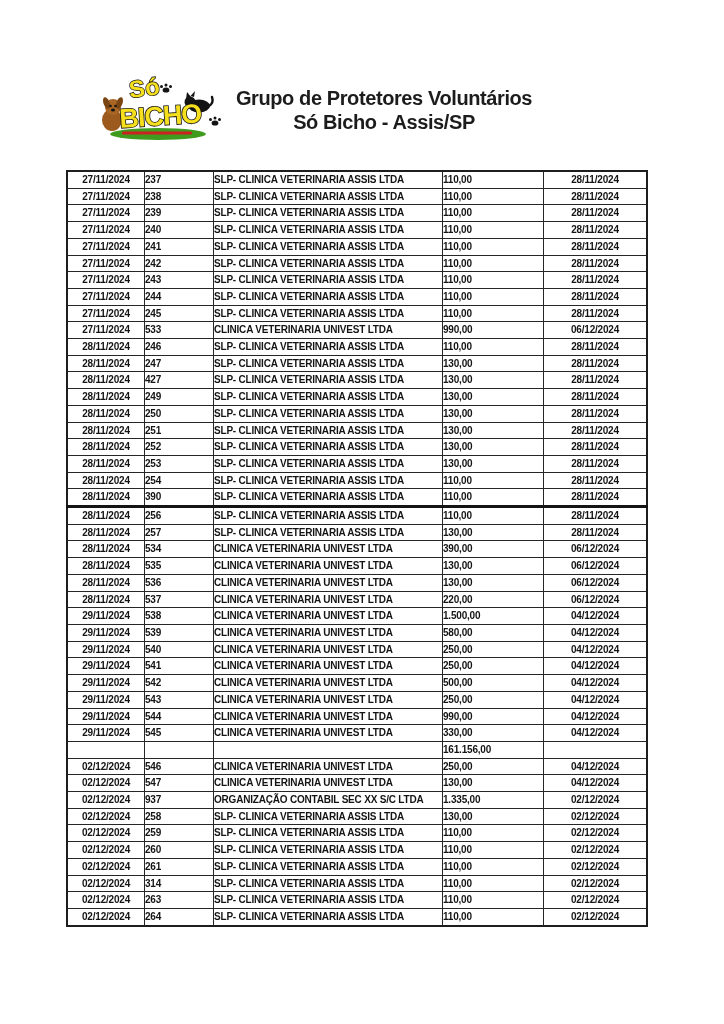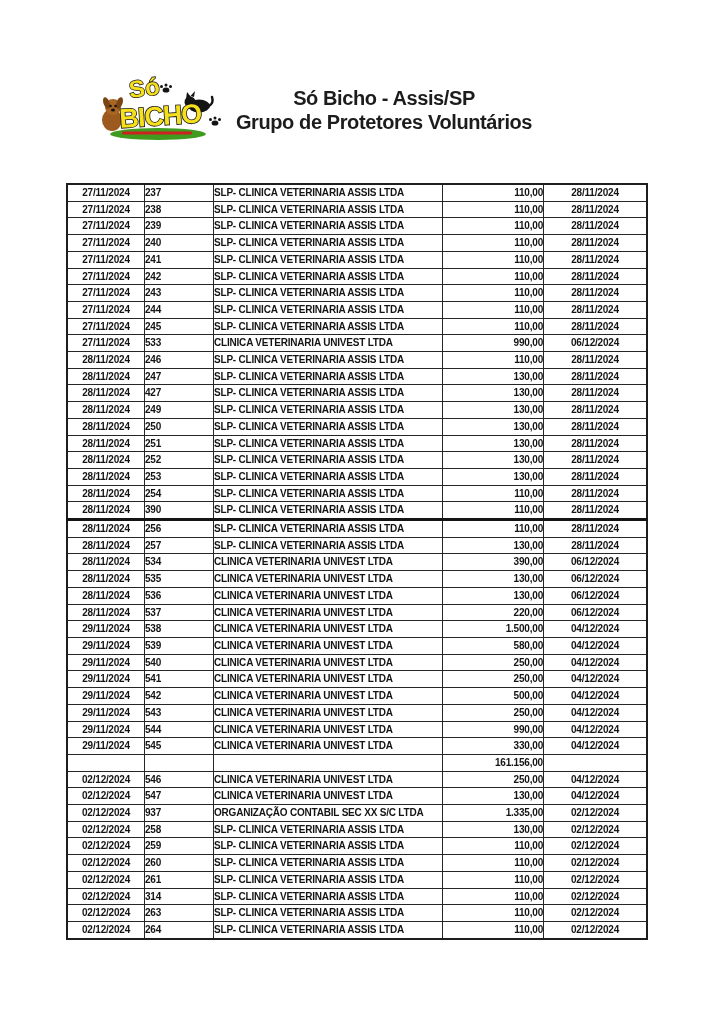--- a/index.html
+++ b/index.html
@@ -17,21 +17,21 @@
   .logo { position:absolute; left:96px; top:76px; width:128px; height:66px; }
   .title-block {
     position:absolute; left:228px; top:86px; width:312px;
     text-align:center; color:#1c1c1c;
     font-weight:bold; font-size:20px; line-height:24px;
     letter-spacing:-0.4px;
   }
 
   
   table.ledger {
-    position:absolute; left:66px; top:183px;
+    position:absolute; left:66px; top:170px;
     width:574px;
     border-collapse:collapse;
     table-layout:fixed;
     border:2px solid #1e1e1e;
   }
   table.ledger td {
     border:1px solid #262626;
     font-weight:bold;
     font-size:10px;
     letter-spacing:-0.2px;
@@ -39,21 +39,21 @@
     height:15.7px;
     line-height:15.7px;
     padding:0;
     white-space:nowrap;
     overflow:hidden;
     vertical-align:middle;
   }
   td.c-date  { width:76px;  text-align:center; }
   td.c-doc   { width:68px;  text-align:left; padding-left:14px; }
   td.c-payee { width:228px; text-align:left; padding-left:12px;margin-left:40px; }
-  td.c-value { width:100px; text-align:right; padding-right:6px;margin-top:30px; }
+  td.c-value { width:100px; text-align:left; padding-right:6px;margin-top:30px; }
   td.c-pay   { width:102px; text-align:center; }
   tr.thick-bottom td { border-bottom:3px solid #141414; }
 </style>
 </head>
 <body>
 
 <div class="page">
 
   <div class="header">
 
@@ -91,22 +91,22 @@
         <circle cx="114.5" cy="43.5" r="1.5"></circle>
           <circle cx="119" cy="42" r="1.5"></circle>
           <circle cx="123.5" cy="43.5" r="1.5"></circle>
       </g>
 
       <text x="34" y="22" font-family="Liberation Sans, sans-serif" font-weight="bold" font-size="24" fill="#f6df1c" stroke="#141414" stroke-width="1.4" paint-order="stroke" transform="rotate(-7 34 22)">Só</text>
       <text x="24" y="52" font-family="Liberation Sans, sans-serif" font-weight="bold" font-size="27" fill="#f6df1c" stroke="#141414" stroke-width="1.6" paint-order="stroke" transform="rotate(-4 24 52)" letter-spacing="-1">BICHO</text>
     </svg>
 
     <div class="title-block">
+      <div>Grupo de Protetores Voluntários</div>
       <div>Só Bicho - Assis/SP</div>
-      <div>Grupo de Protetores Voluntários</div>
     </div>
   </div>
 
   <table class="ledger">
     <tbody>
         <tr>
       <td class="c-date">27/11/2024</td>
       <td class="c-doc">237</td>
       <td class="c-payee">SLP- CLINICA VETERINARIA ASSIS LTDA</td>
       <td class="c-value">110,00</td>

